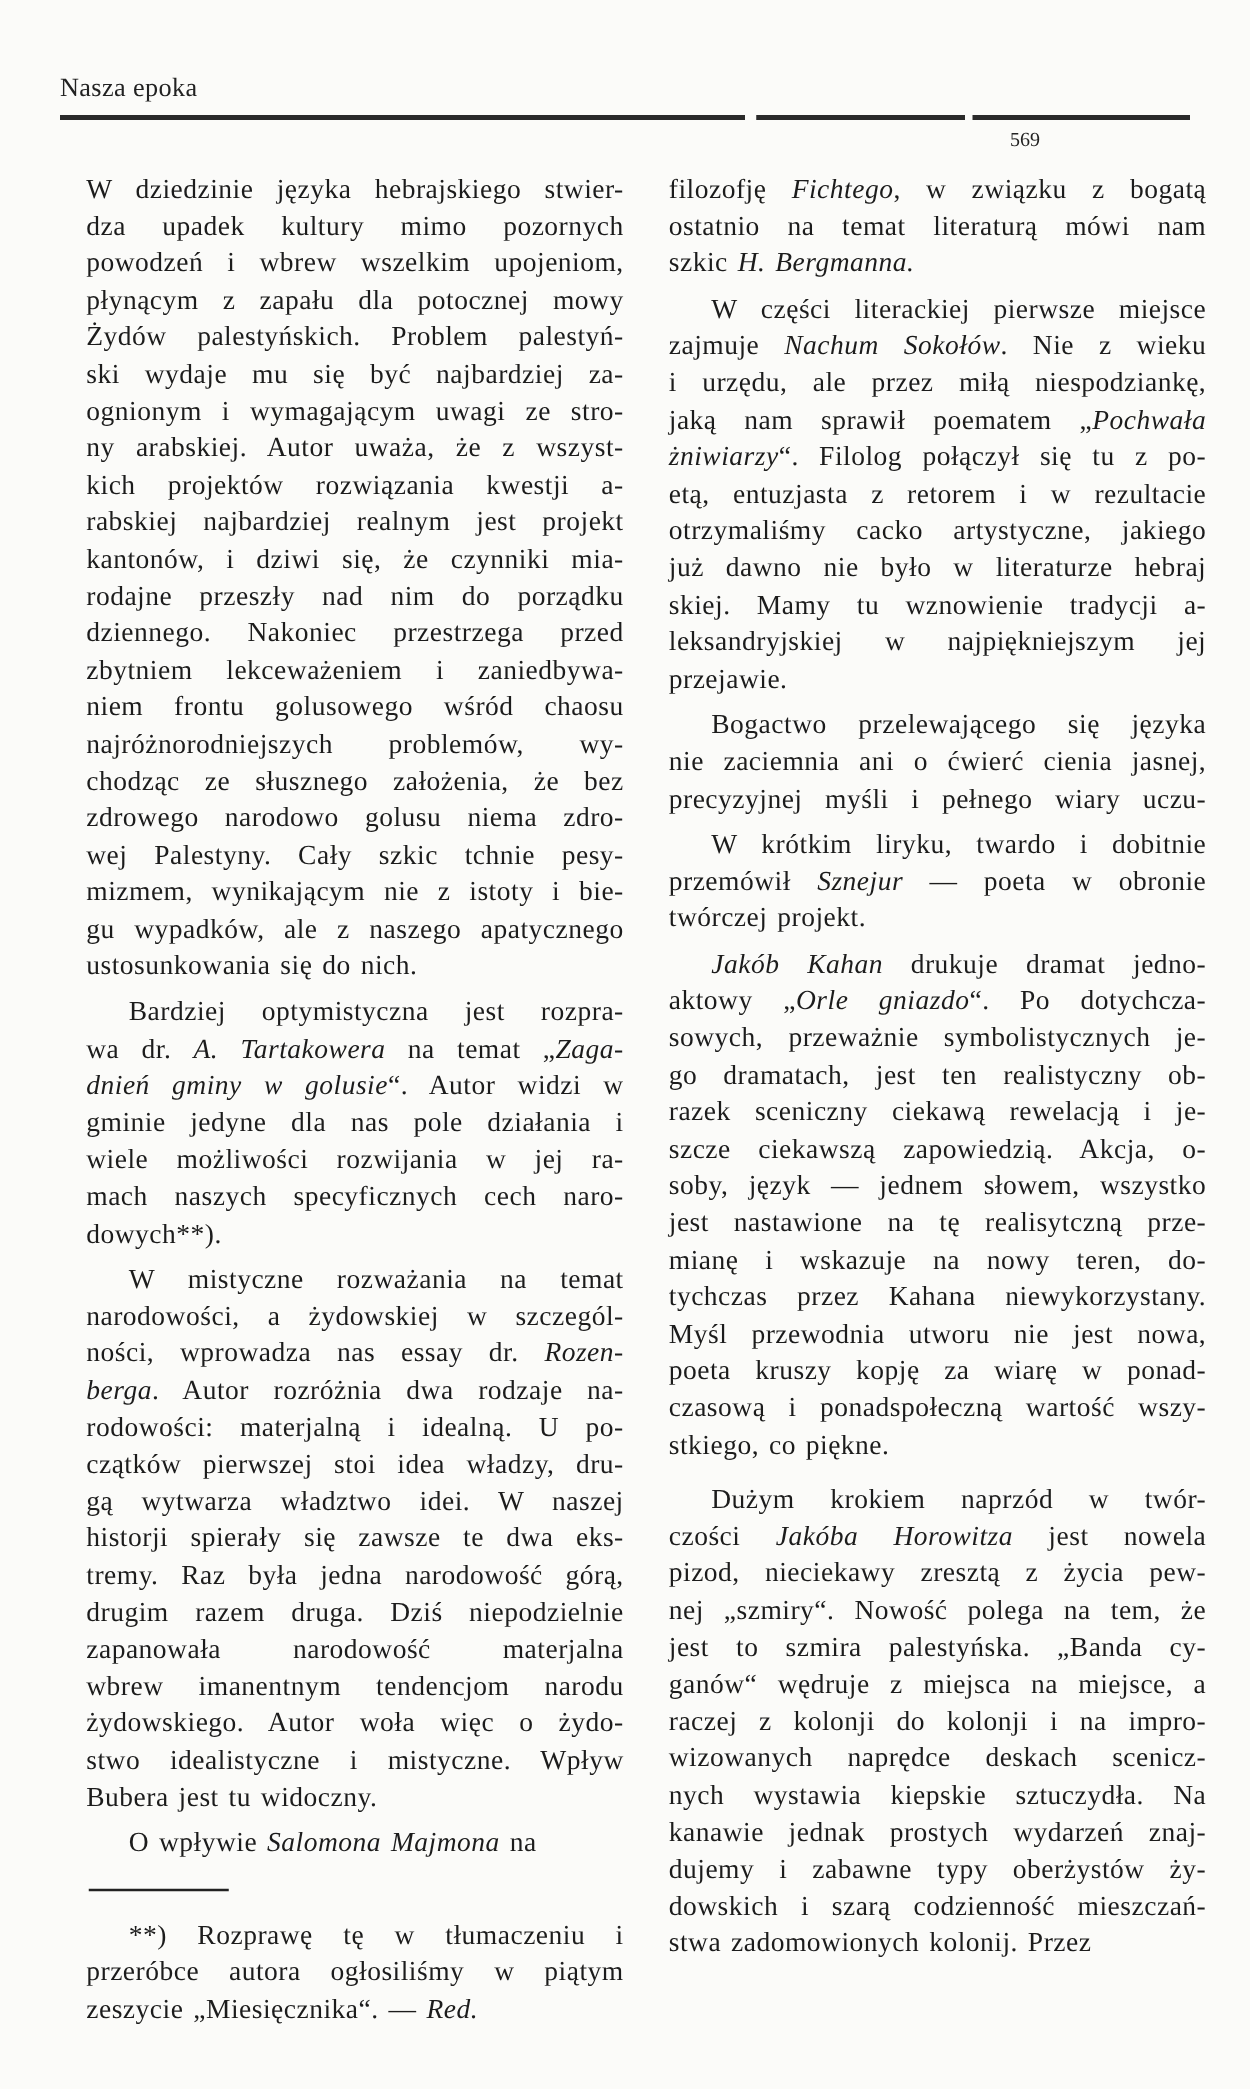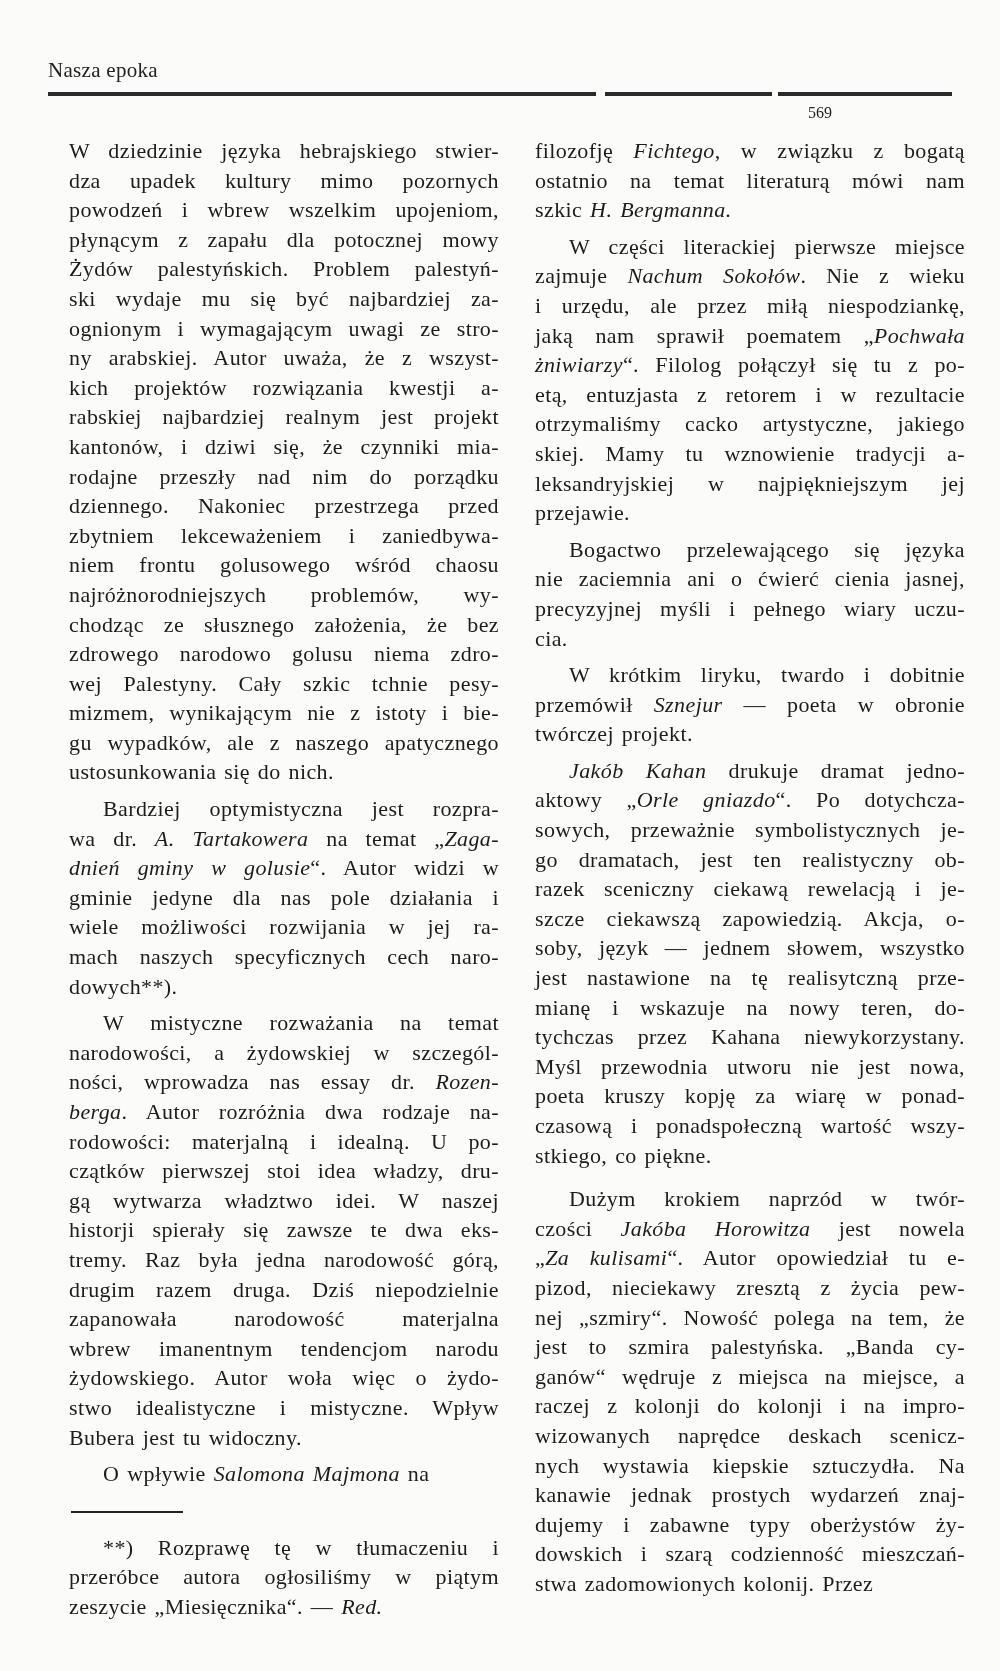--- a/index.html
+++ b/index.html
@@ -107,47 +107,46 @@
       <div class="line"><span>filozofję </span><span class="it">Fichtego</span><span>, w związku z bogatą</span></div>
       <div class="line"><span>ostatnio na temat literaturą mówi nam</span></div>
       <div class="line last"><span>szkic </span><span class="it">H. Bergmanna.</span></div>
       <div class="line indent gap"><span>W części literackiej pierwsze miejsce</span></div>
       <div class="line"><span>zajmuje </span><span class="it">Nachum Sokołów</span><span>. Nie z wieku</span></div>
       <div class="line"><span>i urzędu, ale przez miłą niespodziankę,</span></div>
       <div class="line"><span>jaką nam sprawił poematem „</span><span class="it">Pochwała</span></div>
       <div class="line"><span class="it">żniwiarzy</span><span>“. Filolog połączył się tu z po-</span></div>
       <div class="line"><span>etą, entuzjasta z retorem i w rezultacie</span></div>
       <div class="line"><span>otrzymaliśmy cacko artystyczne, jakiego</span></div>
+      <div class="line"><span>już dawno nie było w literaturze hebraj</span></div>
       <div class="line"><span>skiej. Mamy tu wznowienie tradycji a-</span></div>
       <div class="line"><span>leksandryjskiej w najpiękniejszym  jej</span></div>
       <div class="line last"><span>przejawie.</span></div>
       <div class="line indent gap"><span>Bogactwo przelewającego się języka</span></div>
       <div class="line"><span>nie zaciemnia ani o ćwierć cienia jasnej,</span></div>
       <div class="line"><span>precyzyjnej myśli i pełnego wiary uczu-</span></div>
-      <div class="line last"><span>cia.</span></div>
       <div class="line indent gap"><span>W krótkim liryku, twardo i dobitnie</span></div>
       <div class="line"><span>przemówił </span><span class="it">Sznejur</span><span> — poeta w obronie</span></div>
       <div class="line last"><span>twórczej projekt.</span></div>
       <div class="line indent gap"><span class="it">Jakób Kahan</span><span> drukuje dramat jedno-</span></div>
       <div class="line"><span>aktowy „</span><span class="it">Orle gniazdo</span><span>“. Po dotychcza-</span></div>
       <div class="line"><span>sowych, przeważnie symbolistycznych je-</span></div>
       <div class="line"><span>go dramatach, jest ten realistyczny ob-</span></div>
       <div class="line"><span>razek sceniczny ciekawą rewelacją i je-</span></div>
       <div class="line"><span>szcze ciekawszą zapowiedzią. Akcja, o-</span></div>
       <div class="line"><span>soby, język — jednem słowem, wszystko</span></div>
       <div class="line"><span>jest nastawione na tę realisytczną prze-</span></div>
       <div class="line"><span>mianę i wskazuje na nowy teren, do-</span></div>
       <div class="line"><span>tychczas przez Kahana niewykorzystany.</span></div>
       <div class="line"><span>Myśl przewodnia utworu nie jest nowa,</span></div>
       <div class="line"><span>poeta kruszy kopję za wiarę w ponad-</span></div>
       <div class="line"><span>czasową i ponadspołeczną wartość wszy-</span></div>
       <div class="line last"><span>stkiego, co piękne.</span></div>
       <div class="line indent gap2"><span>Dużym krokiem naprzód  w twór-</span></div>
       <div class="line"><span>czości </span><span class="it">Jakóba Horowitza</span><span>  jest nowela</span></div>
-      <div class="line"><span>„</span><span class="it">Za kulisami</span><span>“. Autor opowiedział tu e-</span></div>
       <div class="line"><span>pizod, nieciekawy zresztą z życia pew-</span></div>
       <div class="line"><span>nej „szmiry“. Nowość polega na tem, że</span></div>
       <div class="line"><span>jest to szmira palestyńska. „Banda cy-</span></div>
       <div class="line"><span>ganów“ wędruje z miejsca na miejsce, a</span></div>
       <div class="line"><span>raczej z kolonji do kolonji i na impro-</span></div>
       <div class="line"><span>wizowanych naprędce  deskach scenicz-</span></div>
       <div class="line"><span>nych wystawia kiepskie sztuczydła. Na</span></div>
       <div class="line"><span>kanawie jednak prostych wydarzeń znaj-</span></div>
       <div class="line"><span>dujemy i zabawne typy oberżystów ży-</span></div>
       <div class="line"><span>dowskich i szarą codzienność mieszczań-</span></div>

